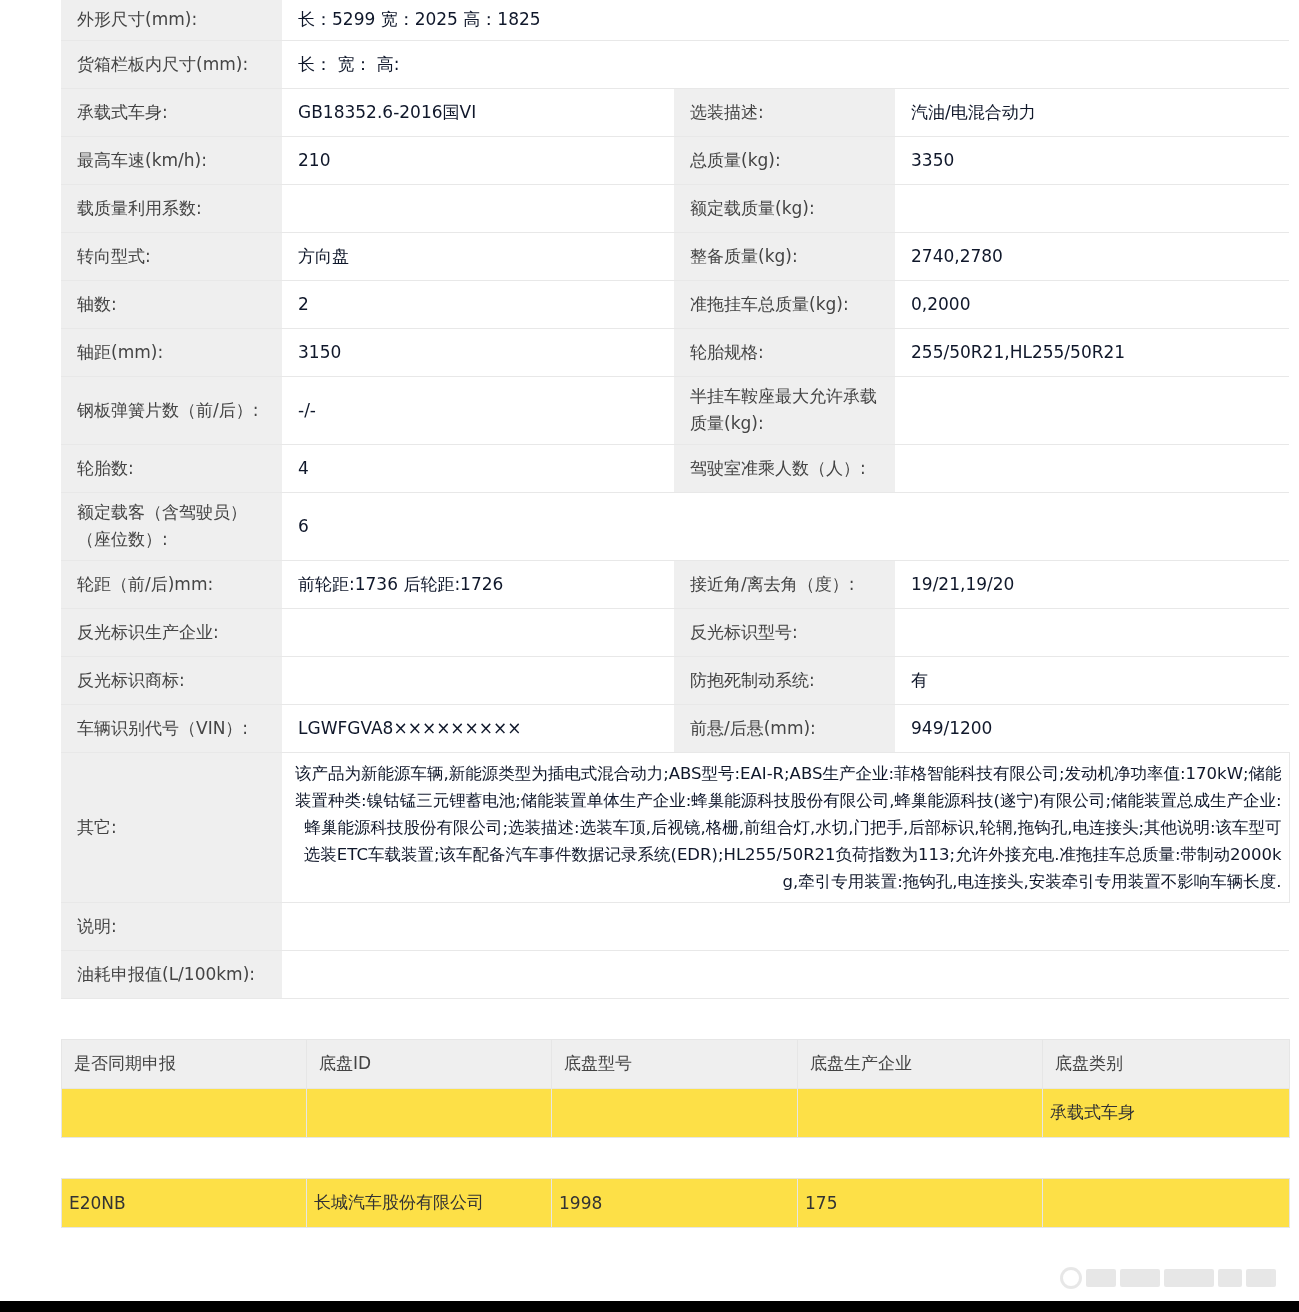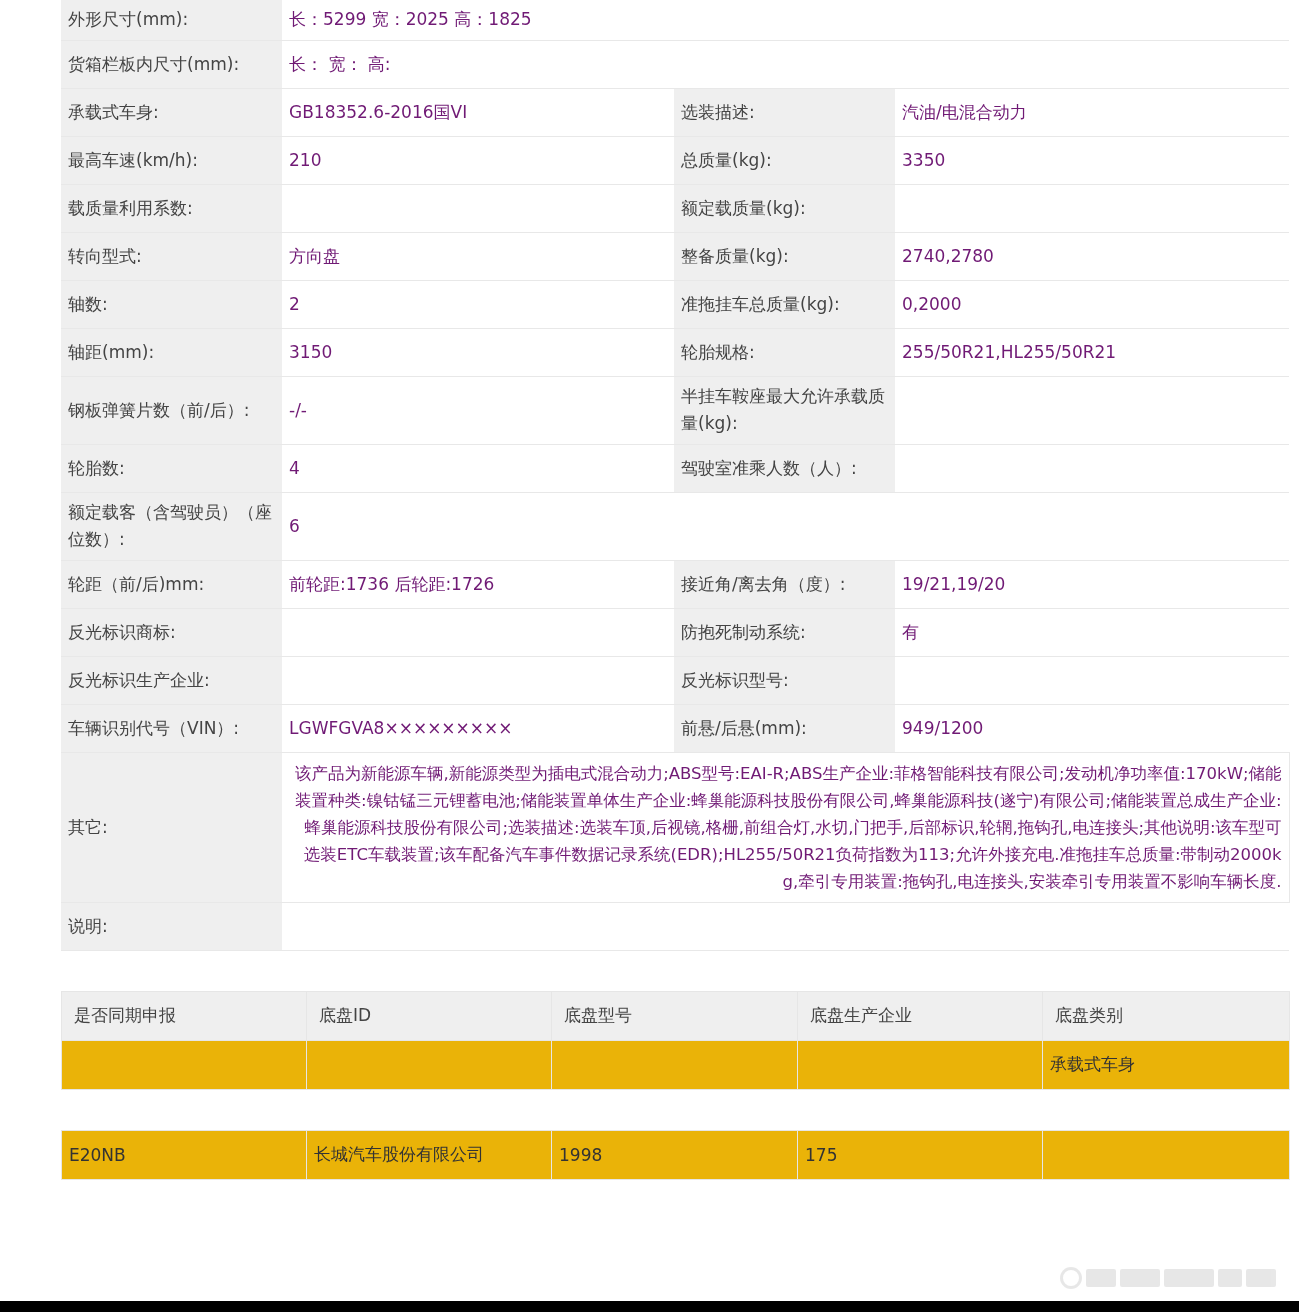--- a/index.html
+++ b/index.html
@@ -24,31 +24,31 @@
     }
     table {
       border-collapse: collapse;
       width: 1228px;
       table-layout: fixed;
     }
     .spec td {
       border-bottom: 1px solid #e8e8e8;
       vertical-align: middle;
       line-height: 27px;
-      padding: 0 7px;
+      padding: 0 16px;
       height: 48px;
       box-sizing: border-box;
     }
     .spec td.lbl {
       background: #efefef;
       color: #444444;
     }
     .spec td.val {
       background: #ffffff;
-      color: #701a75;
+      color: #0f172a;
     }
     .spec td.tall { height: 68px; }
     .spec td.other {
       height: 150px;
       line-height: 27px;
       padding: 7px 7px;
       font-size: 16.5px;
       word-break: break-all;
       text-align: right;
     }
@@ -65,21 +65,21 @@
       font-weight: normal;
       vertical-align: middle;
       box-sizing: border-box;
     }
     .grid th {
       background: #efefef;
       color: #444444;
       padding-left: 12px;
     }
     .grid td {
-      background: #eab308;
+      background: #fde047;
       color: #333333;
     }
     .bottom-bar {
       position: absolute;
       left: 0;
       top: 1301px;
       width: 1299px;
       height: 11px;
       background: #000000;
     }
@@ -177,43 +177,47 @@
       <td class="lbl tall">额定载客（含驾驶员）（座位数）:</td>
       <td class="val tall" colspan="3">6</td>
     </tr>
     <tr>
       <td class="lbl">轮距（前/后)mm:</td>
       <td class="val">前轮距:1736 后轮距:1726</td>
       <td class="lbl">接近角/离去角（度）:</td>
       <td class="val">19/21,19/20</td>
     </tr>
     <tr>
+      <td class="lbl">反光标识生产企业:</td>
+      <td class="val"></td>
+      <td class="lbl">反光标识型号:</td>
+      <td class="val"></td>
+    </tr>
+    <tr>
       <td class="lbl">反光标识商标:</td>
       <td class="val"></td>
       <td class="lbl">防抱死制动系统:</td>
       <td class="val">有</td>
-    </tr>
-    <tr>
-      <td class="lbl">反光标识生产企业:</td>
-      <td class="val"></td>
-      <td class="lbl">反光标识型号:</td>
-      <td class="val"></td>
     </tr>
     <tr>
       <td class="lbl">车辆识别代号（VIN）:</td>
       <td class="val">LGWFGVA8×××××××××</td>
       <td class="lbl">前悬/后悬(mm):</td>
       <td class="val">949/1200</td>
     </tr>
     <tr>
       <td class="lbl">其它:</td>
       <td class="val other right-edge" colspan="3">该产品为新能源车辆,新能源类型为插电式混合动力;ABS型号:EAI-R;ABS生产企业:菲格智能科技有限公司;发动机净功率值:170kW;储能装置种类:镍钴锰三元锂蓄电池;储能装置单体生产企业:蜂巢能源科技股份有限公司,蜂巢能源科技(遂宁)有限公司;储能装置总成生产企业:蜂巢能源科技股份有限公司;选装描述:选装车顶,后视镜,格栅,前组合灯,水切,门把手,后部标识,轮辋,拖钩孔,电连接头;其他说明:该车型可选装ETC车载装置;该车配备汽车事件数据记录系统(EDR);HL255/50R21负荷指数为113;允许外接充电.准拖挂车总质量:带制动2000kg,牵引专用装置:拖钩孔,电连接头,安装牵引专用装置不影响车辆长度.</td>
     </tr>
     <tr>
       <td class="lbl">说明:</td>
+      <td class="val" colspan="3"></td>
+    </tr>
+    <tr>
+      <td class="lbl">油耗申报值(L/100km):</td>
       <td class="val" colspan="3"></td>
     </tr>
   </tbody>
     </table>
 
   <table class="grid">
     <colgroup>
       <col style="width:245px">
         <col style="width:245px">
         <col style="width:246px">

